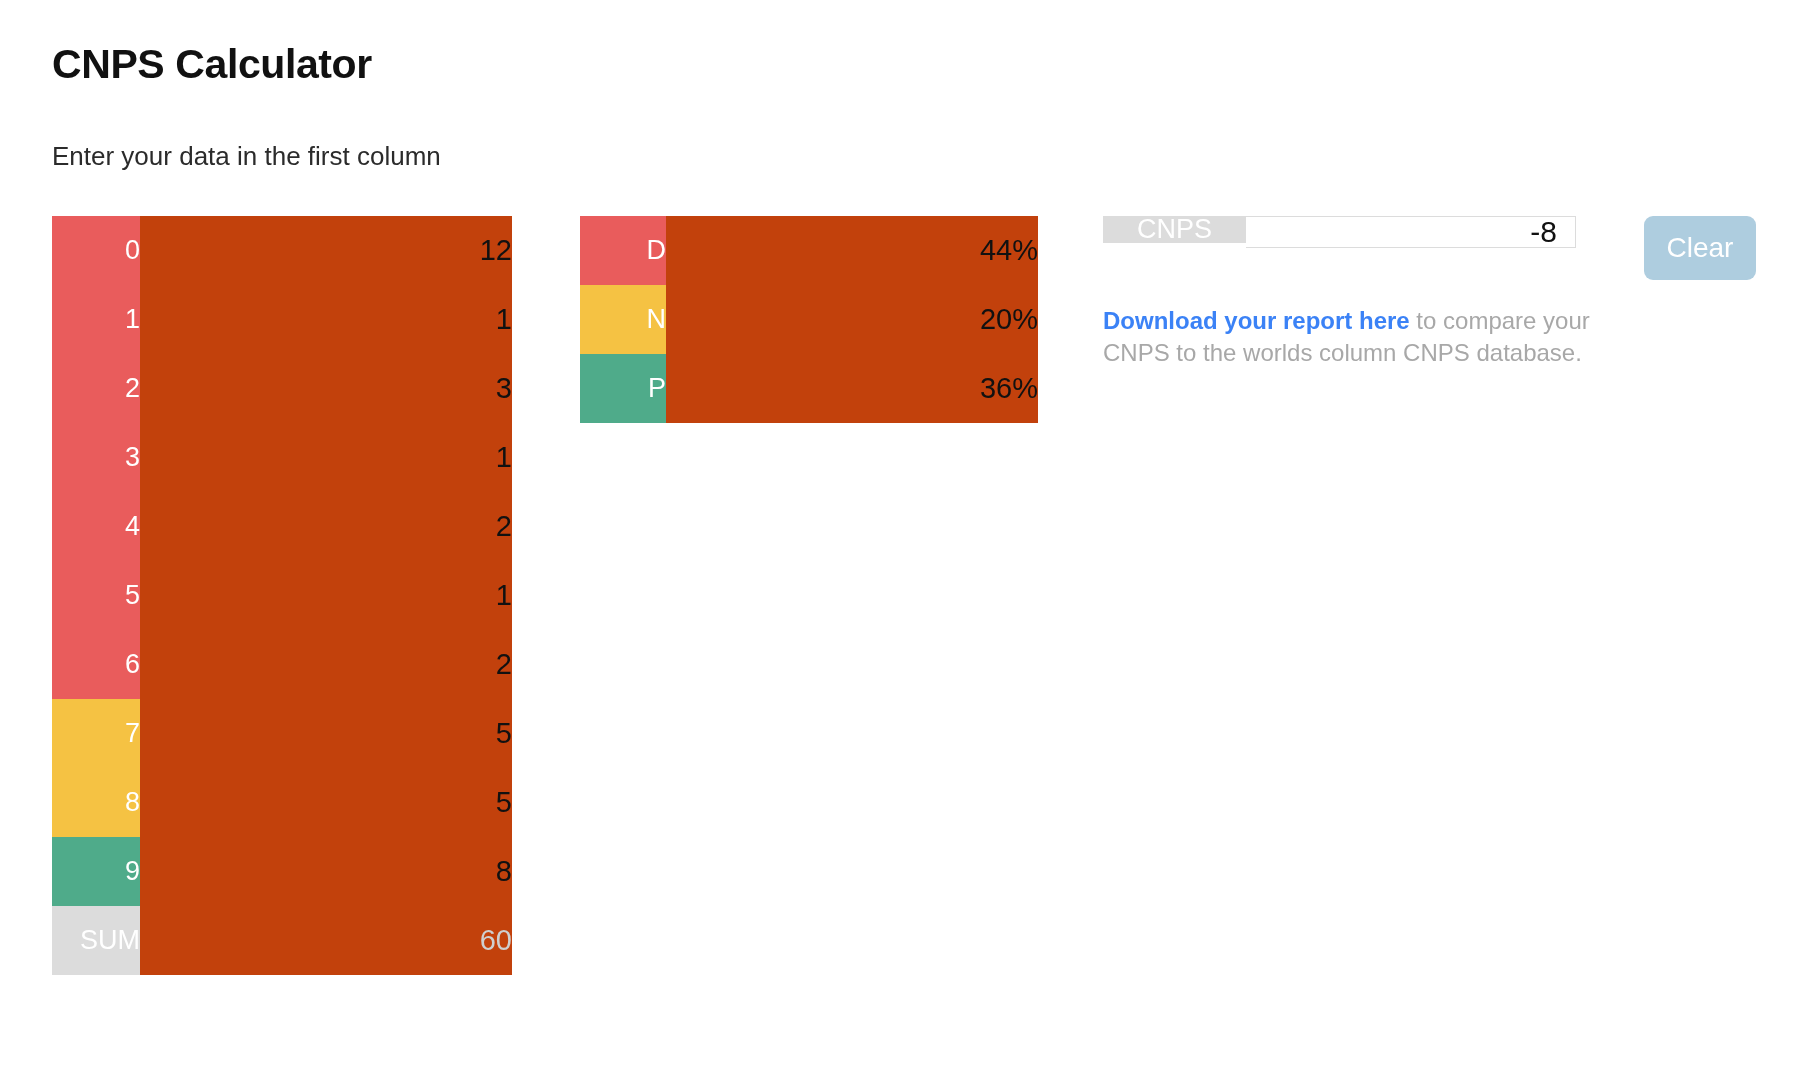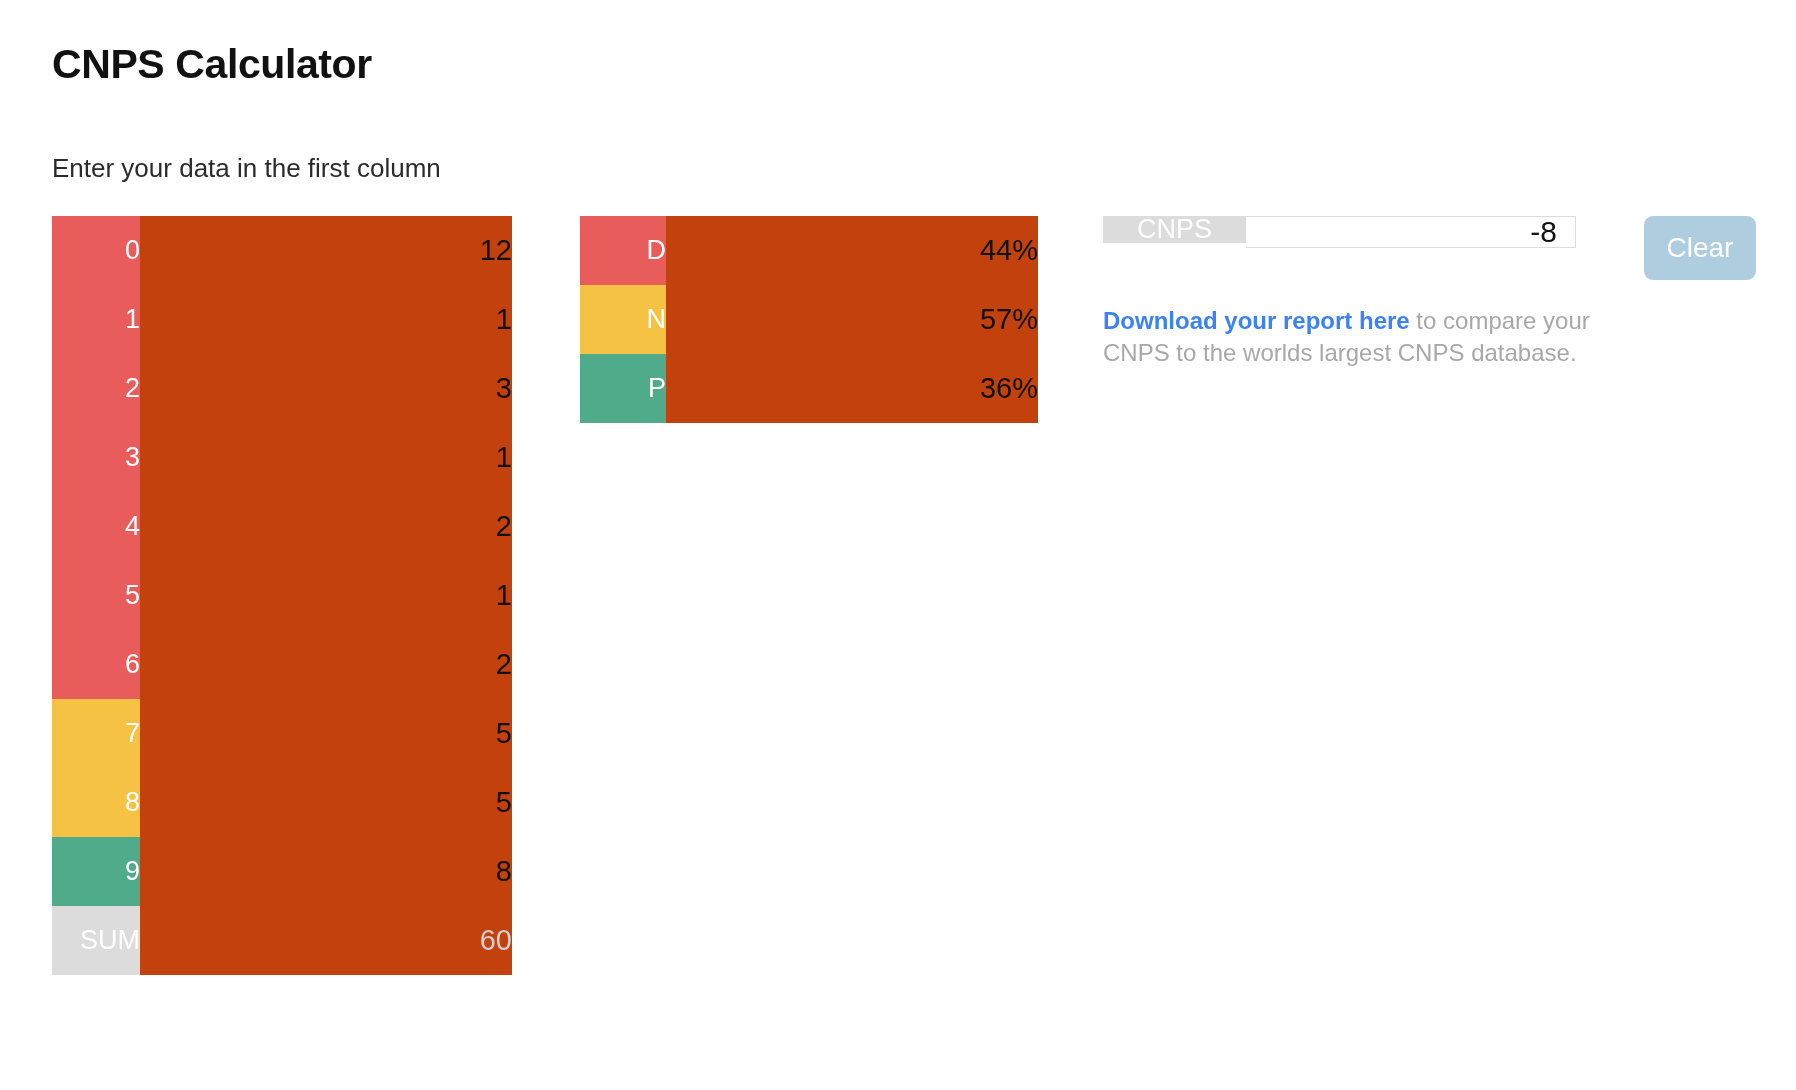--- a/index.html
+++ b/index.html
@@ -33,21 +33,21 @@
     font-size: 41px;
     font-weight: 700;
     letter-spacing: -0.4px;
     color: #111111;
     line-height: 1.2;
     white-space: nowrap;
   }
   .page-subtitle {
     position: absolute;
     left: 52px;
-    top: 152px;
+    top: 140px;
     font-size: 26px;
     font-weight: 400;
     color: #2b2b2b;
     line-height: 1.3;
     white-space: nowrap;
   }
 
   
   .grid-table {
     position: absolute;
@@ -238,33 +238,33 @@
         <col class="k">
         <col class="v">
       </colgroup>
     <tbody id="dnp-body">
         <tr class="">
           <td class="lbl-cell c-det">D</td>
           <td class="val-cell">44%</td>
         </tr>
         <tr class="">
           <td class="lbl-cell c-neu">N</td>
-          <td class="val-cell">57%</td>
+          <td class="val-cell">20%</td>
         </tr>
         <tr class="">
           <td class="lbl-cell c-pro">P</td>
           <td class="val-cell">36%</td>
         </tr>
       </tbody>
   </table>
 
   <div class="cnps-row">
     <div class="cnps-label">CNPS</div>
     <div class="cnps-value">-8</div>
   </div>
 
   <button class="clear-button">Clear</button>
 
   <div class="download-note">
-    <a class="download-link">Download your report here</a><span> to compare your CNPS to the worlds largest CNPS database.</span>
+    <a class="download-link">Download your report here</a><span> to compare your CNPS to the worlds column CNPS database.</span>
   </div>
 
 </div>
 
 </body></html>

